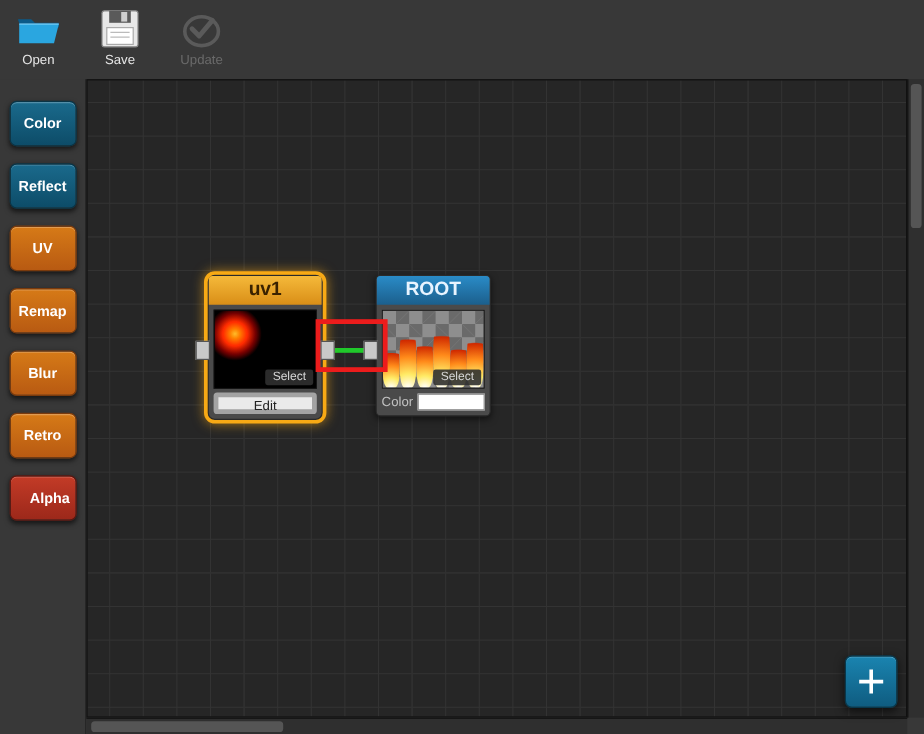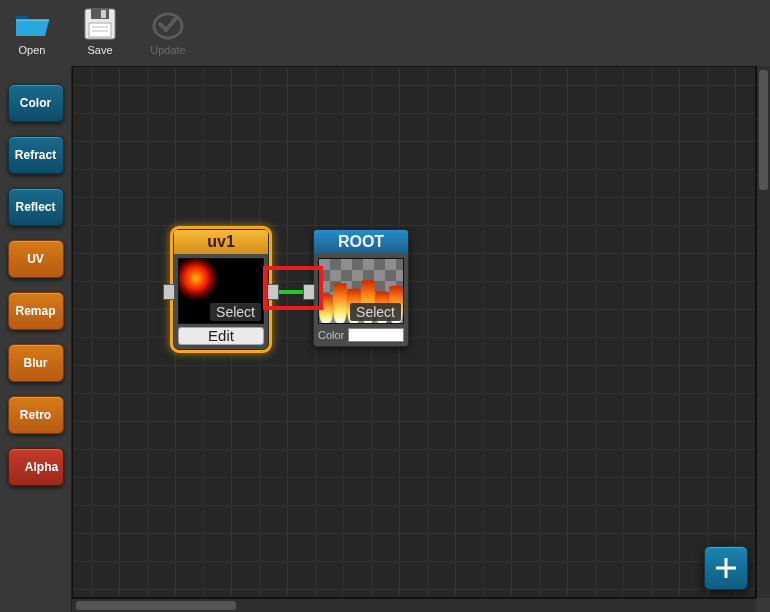--- a/index.html
+++ b/index.html
@@ -46,22 +46,22 @@
   .thumb-checker {
     background-image:
       linear-gradient(45deg,#6a6a6a 25%,transparent 25%),
       linear-gradient(-45deg,#6a6a6a 25%,transparent 25%),
       linear-gradient(45deg,transparent 75%,#6a6a6a 75%),
       linear-gradient(-45deg,transparent 75%,#6a6a6a 75%);
     background-size: 22px 22px;
     background-position: 0 0, 0 11px, 11px -11px, -11px 0;
     background-color:#8e8e8e;
   }
-  .select-tag { position: absolute; right: 2px; bottom: 2px; font-size: 14px; background: rgba(48,48,48,.9); color:#d8d8d8; padding: 1px 6px; border-radius: 2px; cursor: pointer; }
-  .node-btn { height: 18px; margin-top: 3px; background: #eaeaea; border:1px solid #a3a3a3; border-radius:3px; font-size:15px; color:#222; text-align:center; line-height:16px; cursor:pointer; }
+  .select-tag { position: absolute; right: 2px; bottom: 2px; font-size: 10px; background: rgba(48,48,48,.9); color:#d8d8d8; padding: 1px 6px; border-radius: 2px; cursor: pointer; }
+  .node-btn { height: 18px; margin-top: 3px; background: #eaeaea; border:4px solid #a3a3a3; border-radius:3px; font-size:11px; color:#222; text-align:center; line-height:16px; cursor:pointer; }
   .color-row { display:flex; align-items:center; gap:4px; margin-top:4px; }
   .color-row .clabel { font-size:11px; color:#c0c0c0; }
   .color-row .swatch { flex:1; height:14px; background:#fff; border:1px solid #888; }
 
   .uv1 { left: 100px; top: 162px; }
   .uv1 .title { background: linear-gradient(#f5b93a,#d98e17); color:#3a2200; }
   .uv1.selected { outline: 3px solid #f7a915; outline-offset: 0; border-radius:6px; box-shadow: 0 0 10px 3px rgba(247,169,21,.6); }
 
   .root { left: 240px; top: 162px; }
   .root .title { background: linear-gradient(#2a8bc7,#1b5f8c); color:#e8f4ff; }
@@ -132,23 +132,20 @@
         </svg>
       </div>
       <div class="lbl">Update</div>
     </div>
   </div>
 
   <div class="content">
     <div class="sidebar">
       <div class="sbtn teal">
           <span>Color</span>
-        </div>
-      <div class="sbtn teal">
-          <span>Refract</span>
         </div>
       <div class="sbtn teal">
           <span>Reflect</span>
         </div>
       <div class="sbtn orange">
           <span>UV</span>
         </div>
       <div class="sbtn orange">
           <span>Remap</span>
         </div>

